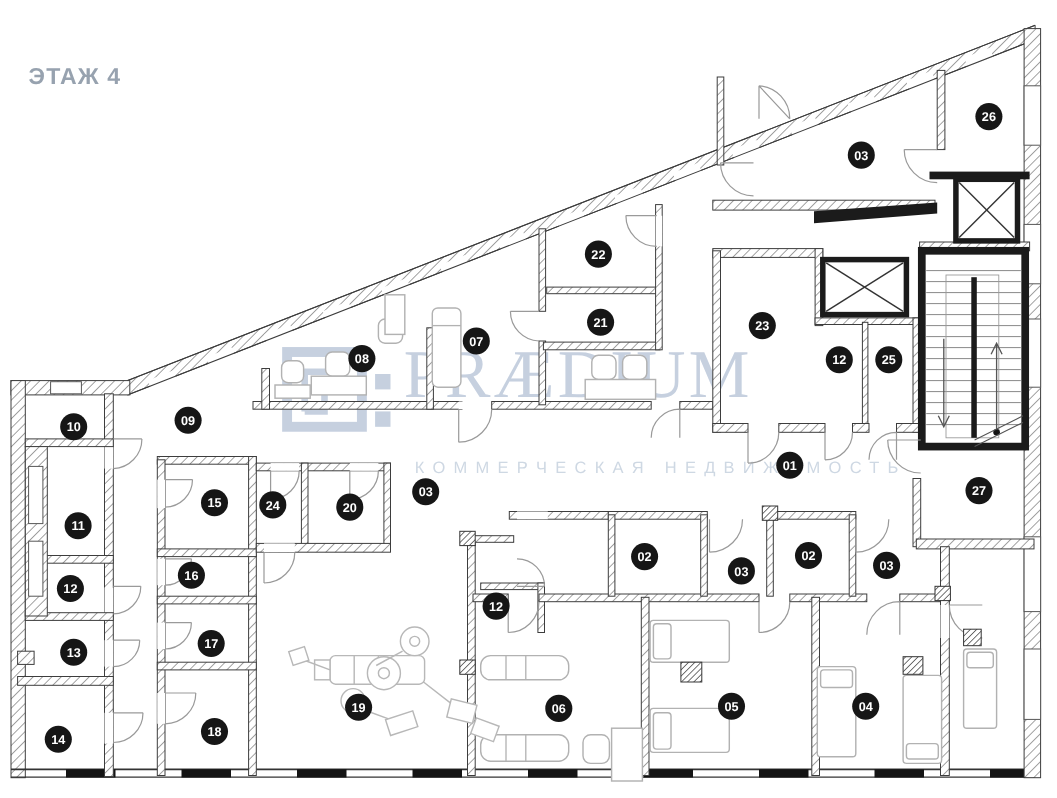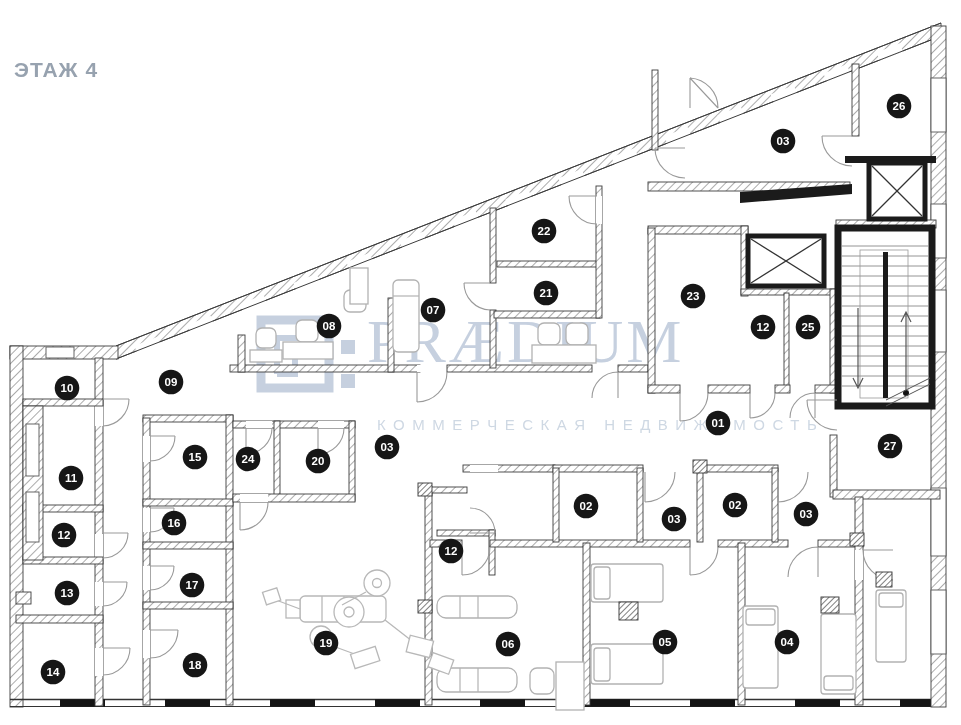--- a/index.html
+++ b/index.html
@@ -1,18 +1,18 @@
 <!DOCTYPE html>
 <html><head>
 <meta charset="utf-8">
 <style>
   html,body{margin:0;padding:0;background:#fff;}
   .stage{position:relative;width:961px;height:725px;background:#ffffff;overflow:hidden;
          font-family:"Liberation Sans",sans-serif;}
-  .floor-title{position:absolute;left:14px;top:58px;font-size:21px;font-weight:bold;
+  .floor-title{position:absolute;left:26px;top:58px;font-size:21px;font-weight:bold;
                letter-spacing:1px;z-index:3;}
   .watermark{position:absolute;left:255px;top:312px;z-index:1;opacity:.95;}
   .wm-row{display:flex;align-items:flex-start;}
   .wm-logo{flex:0 0 auto;margin-right:10px;}
   .wm-brand{font-family:"Liberation Serif",serif;font-size:62px;line-height:58px;
             letter-spacing:3px;font-weight:400;}
   .wm-tagline{font-size:15px;letter-spacing:7.5px;margin-top:10px;margin-left:122px;}
   svg.plan{position:absolute;left:0;top:0;z-index:2;}
   .hw{fill:url(#hw);stroke:#3c3c3c;stroke-width:0.9;}
   .hd{fill:url(#hd);stroke:#333;stroke-width:0.9;}

